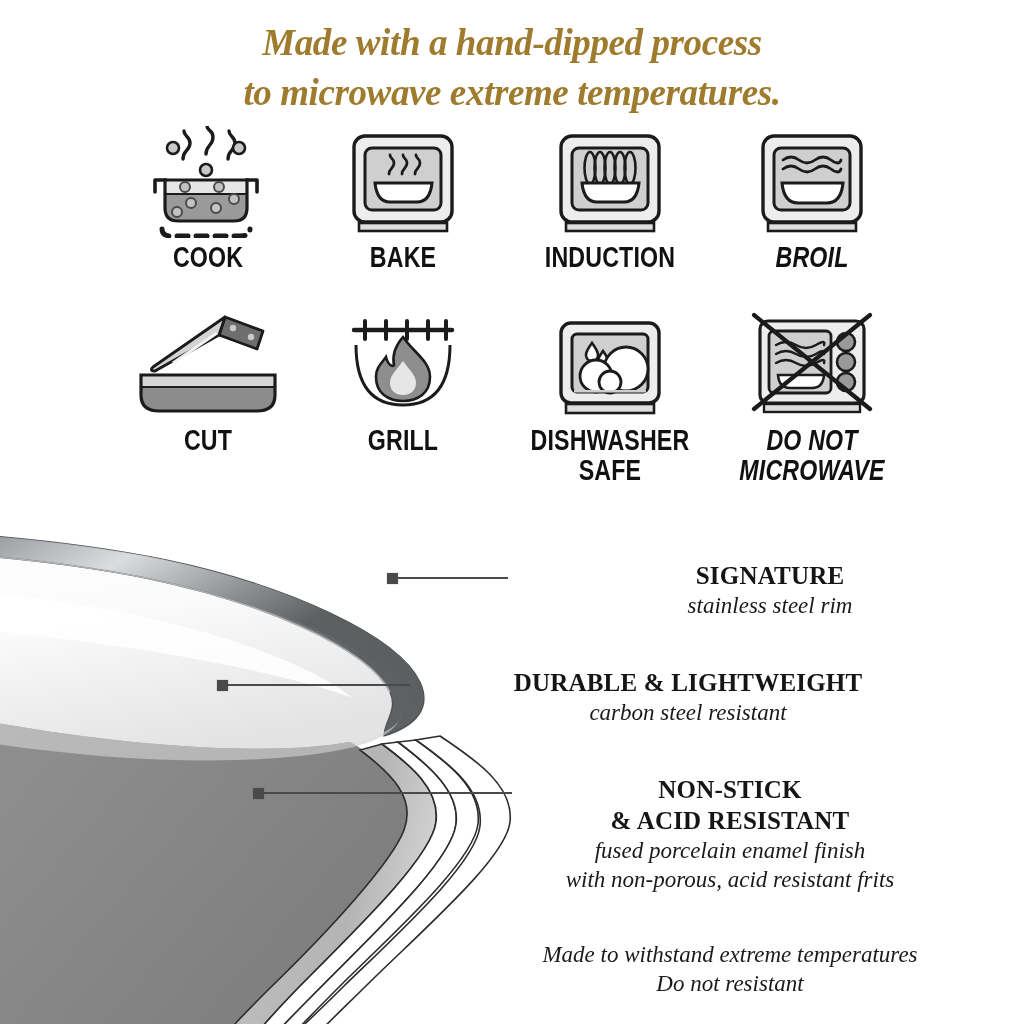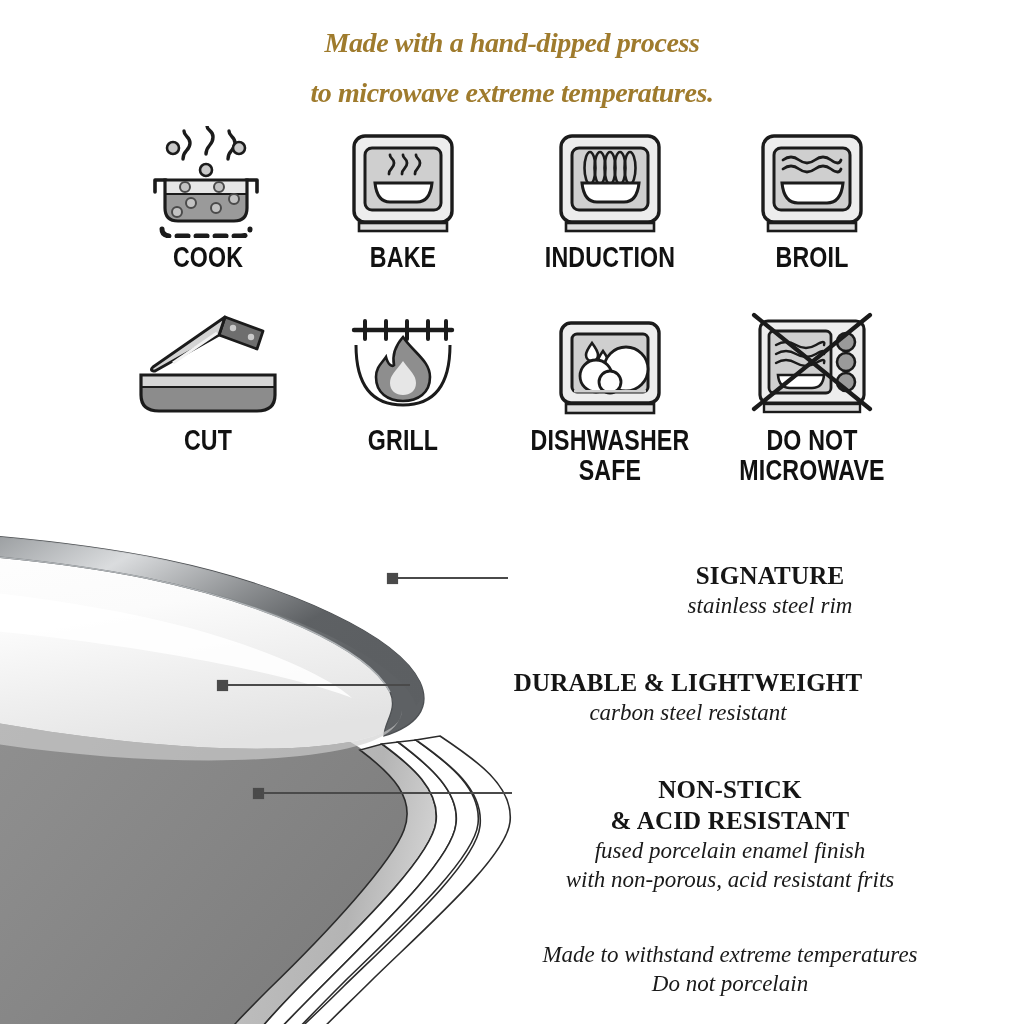--- a/index.html
+++ b/index.html
@@ -25,21 +25,21 @@
   
   .headline {
     position: absolute;
     left: 0;
     top: 18px;
     width: 1024px;
     text-align: center;
     font-family: "Liberation Serif", serif;
     font-weight: bold;
     font-style: italic;
-    font-size: 28px;
+    font-size: 37px;
     line-height: 50px;
     letter-spacing: -0.4px;
     color: #9f7b2d;
   }
   .headline .line2 { display: block; }
 
   
   .icon-grid {
     position: absolute;
     left: 0;
@@ -70,21 +70,21 @@
     white-space: pre-line;
     margin-top: 4px;
   }
 
   
   .r1 { top: 0px; }
   .r2 { top: 183px; }
   .c1 { left: 108px; }
   .c2 { left: 303px; }
   .c3 { left: 510px; }
-  .c4 { left: 712px; }
+  .c4 { left: 712px; font-style: italic; }
 
   
   .cookware {
     position: absolute;
     left: 0;
     top: 430px;
     width: 560px;
     height: 594px;
   }
 
@@ -480,16 +480,16 @@
     </div>
 
     <div class="callout" id="callout-3">
       <div class="callout-title">NON-STICK
 &amp; ACID RESISTANT</div>
       <div class="callout-sub">fused porcelain enamel finish
 with non-porous, acid resistant frits</div>
     </div>
 
     <div class="footnote">Made to withstand extreme temperatures
-Do not porcelain</div>
+Do not resistant</div>
   </div>
 
 </div>
 
 </body></html>

